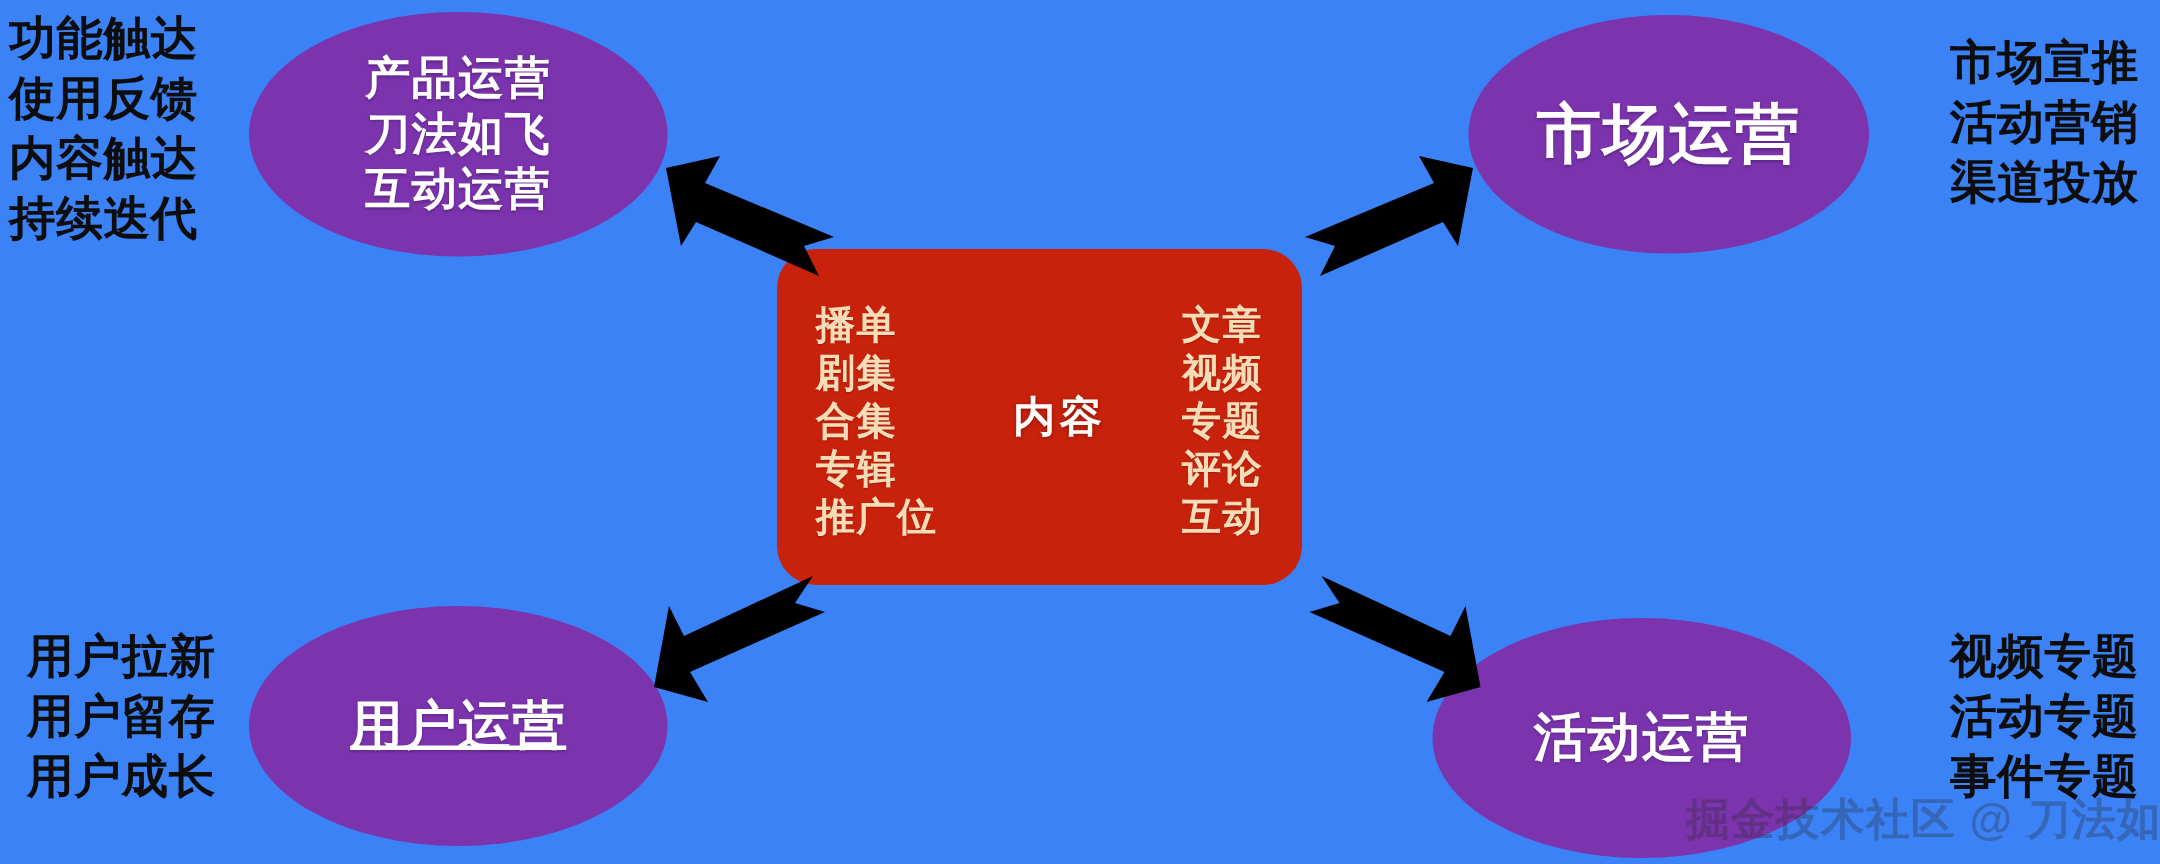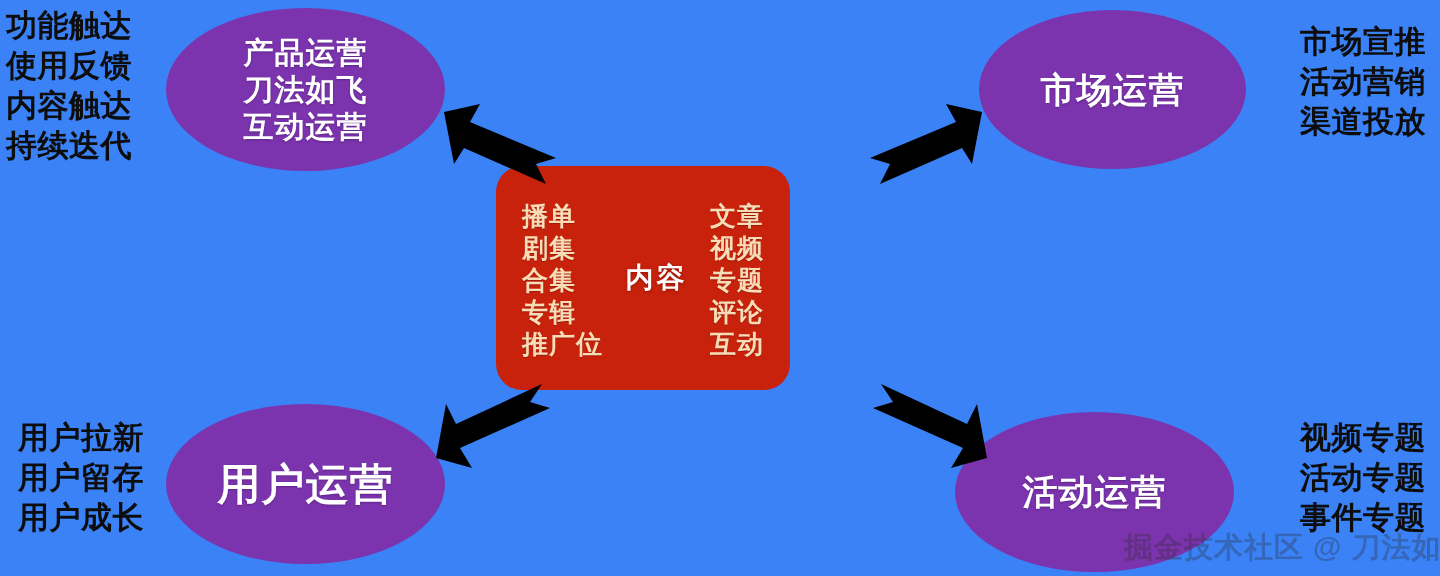--- a/index.html
+++ b/index.html
@@ -57,37 +57,37 @@
   .ellipse .etext .line { display: block; }
 
   #ellipse-product {
     left: 166px; top: 8px; width: 279px; height: 163px;
   }
   #ellipse-product .etext { font-size: 30px; line-height: 37px; }
 
   #ellipse-market {
     left: 979px; top: 10px; width: 267px; height: 159px;
   }
-  #ellipse-market .etext { font-size: 35px; line-height: 42px; }
+  #ellipse-market .etext { font-size: 43px; line-height: 42px; }
 
   #ellipse-user {
     left: 166px; top: 404px; width: 279px; height: 160px;
   }
-  #ellipse-user .etext { font-size: 43px; line-height: 42px; }
+  #ellipse-user .etext { font-size: 35px; line-height: 42px; text-decoration: underline; }
 
   #ellipse-activity {
     left: 955px; top: 412px; width: 279px; height: 160px;
   }
   #ellipse-activity .etext { font-size: 35px; line-height: 42px; }
 
   
   #center-card {
     position: absolute;
-    left: 496px; top: 166px;
-    width: 294px; height: 224px;
+    left: 518px; top: 166px;
+    width: 350px; height: 224px;
     background: #c8220c;
     border-radius: 26px;
     display: flex;
     align-items: center;
     justify-content: space-between;
     box-sizing: border-box;
     padding: 0 26px;
   }
   .card-col {
     color: #f6dcb7;

